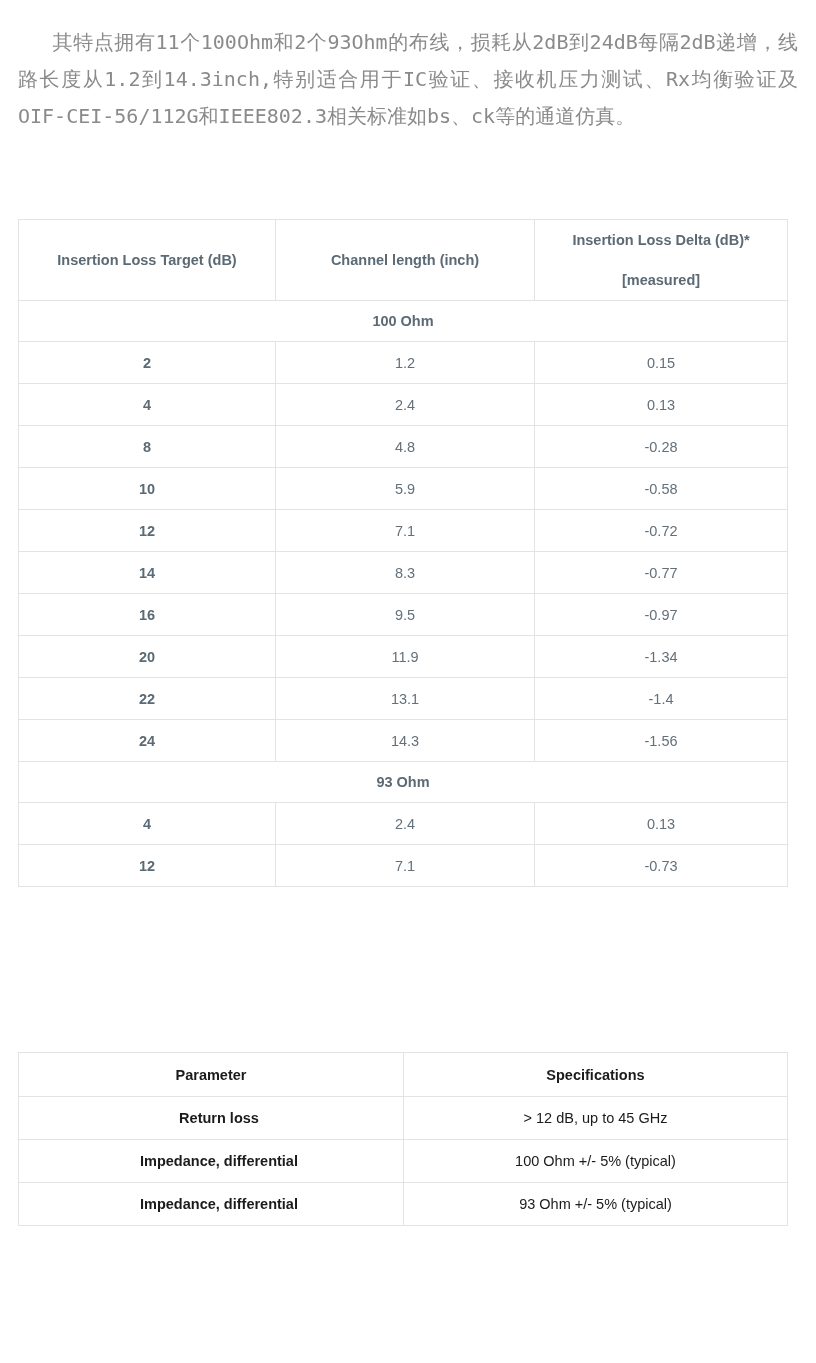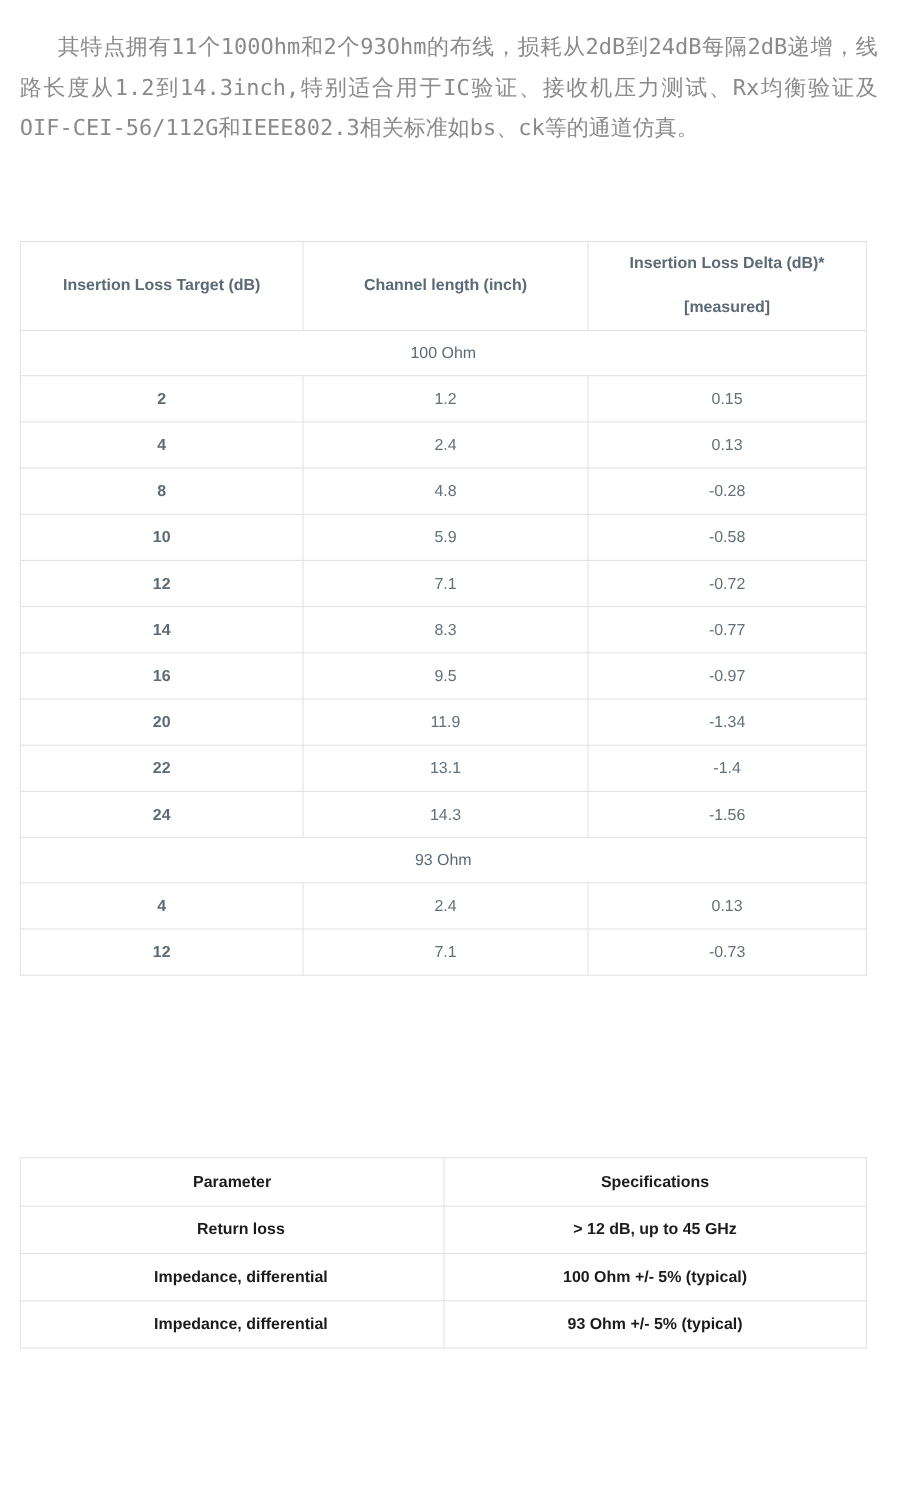--- a/index.html
+++ b/index.html
@@ -68,21 +68,21 @@
     padding: 0 8px;
   }
   #insertion-loss-table th.col-header .hdr-line2 {
     display: block;
     font-weight: bold;
   }
 
   #insertion-loss-table td.section-row {
     height: 40px;
     font-size: 14.5px;
-    font-weight: normal;
+    font-weight: bold;
     color: #5b6a75;
   }
 
   #insertion-loss-table td.cell-target {
     height: 41px;
     font-size: 14.5px;
     font-weight: bold;
     color: #5b6a75;
   }
   #insertion-loss-table td.cell-value {
@@ -110,21 +110,21 @@
   #parameter-table td.param-name {
     height: 42px;
     font-size: 14.5px;
     font-weight: bold;
     color: #1b1b1b;
     padding-left: 16px;
   }
   #parameter-table td.param-spec {
     height: 42px;
     font-size: 14.5px;
-    font-weight: bold;
+    font-weight: normal;
     color: #1b1b1b;
   }
 </style>
 </head>
 <body>
 
 <p id="intro-paragraph"><span class="indent"></span><span>其特点拥有11个100Ohm和2个93Ohm的布线，损耗从2dB到24dB每隔2dB递增，线路长度从1.2到14.3inch,特别适合用于IC验证、接收机压力测试、Rx均衡验证及OIF-CEI-56/112G和IEEE802.3相关标准如bs、ck等的通道仿真。</span></p>
 
 <table id="insertion-loss-table" class="spec-table">
   <colgroup>

